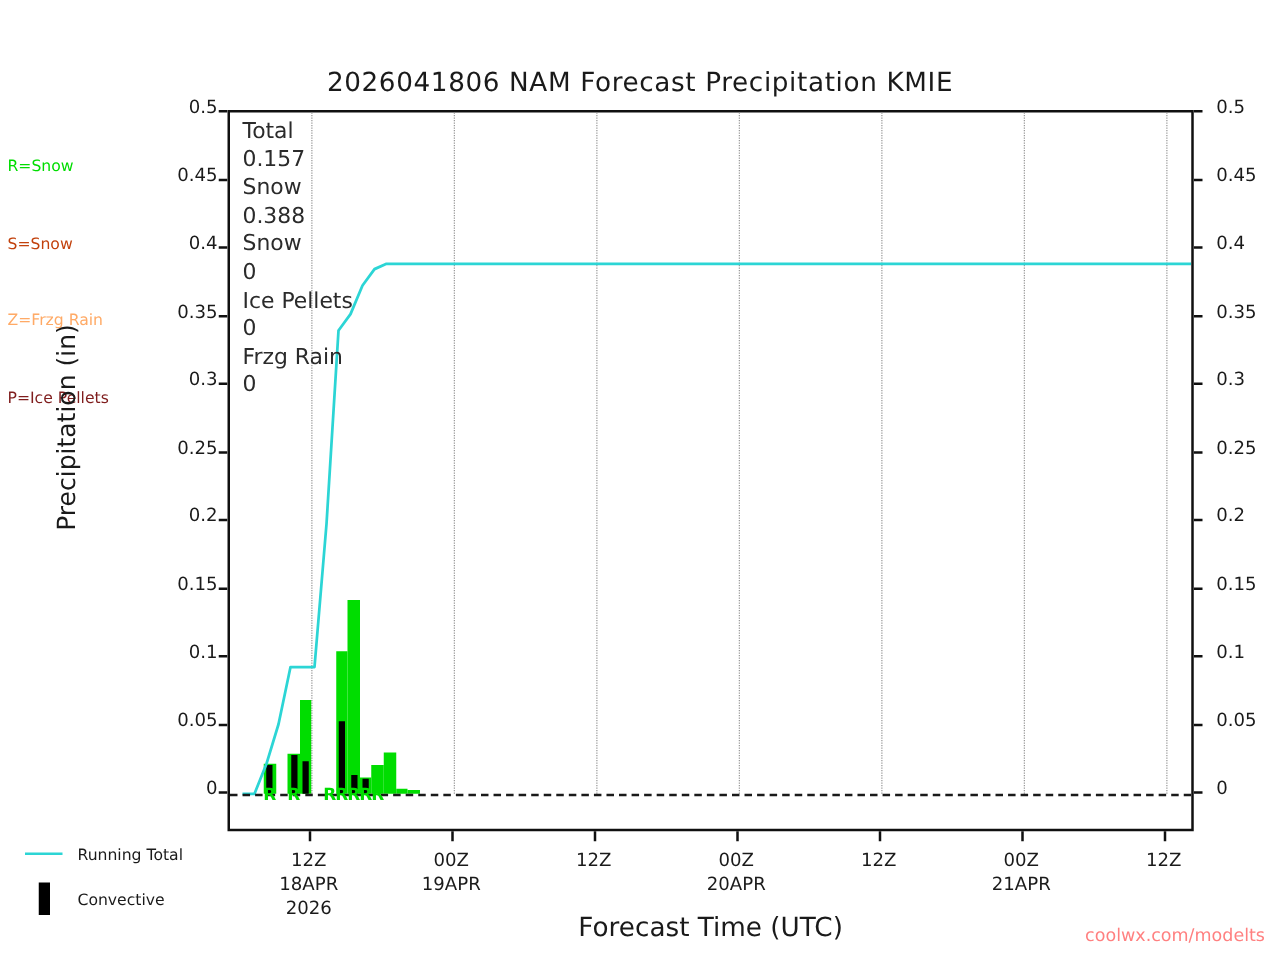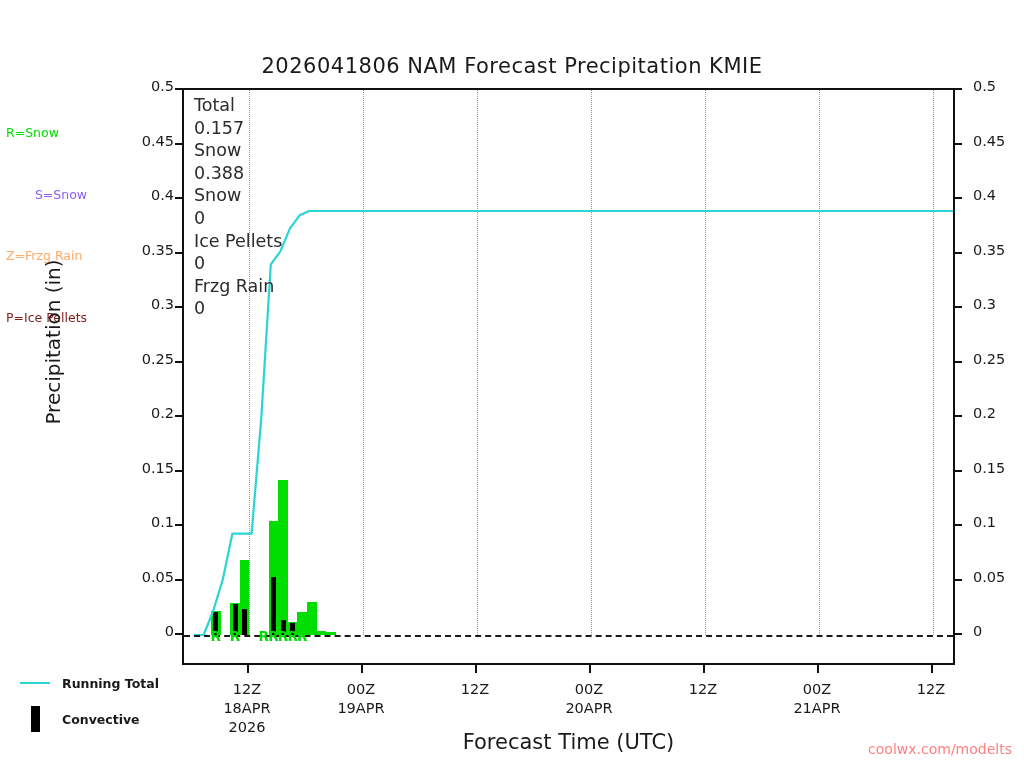--- a/index.html
+++ b/index.html
@@ -190,40 +190,40 @@
     color: #1a1a1a;
   }
   .legend-entry {
     display: flex;
     align-items: center;
     height: 36px;
   }
   .legend-key { width: 54px; display: flex; justify-content: center; align-items: center; }
   .legend-line { width: 30px; height: 2px; background: #2cd5d5; }
   .legend-swatch { width: 9px; height: 26px; background: #000000; }
-  .legend-text { white-space: pre; font-weight: bold; }
+  .legend-text { white-space: pre; }
 
   
   #watermark {
     position: absolute;
     right: 12px;
     top: 741px;
     font-size: 14px;
     color: #ff8080;
     white-space: pre;
   }
 </style>
 </head>
 <body>
 
 <div id="chart-title">2026041806 NAM Forecast Precipitation KMIE</div>
 
 <div id="ptype-legend">
   <span class="pt" style="color: rgb(0, 221, 0);">R=Snow</span>
-  <span class="pt" style="color: #8b5cf6; text-align: right;">S=Snow</span>
+  <span class="pt" style="color: #c2410c;">S=Snow</span>
   <span class="pt" style="color: rgb(255, 170, 102);">Z=Frzg Rain</span>
   <span class="pt" style="color: #7f1d1d;">P=Ice Pellets</span>
 </div>
 
 <div id="ylabels-left">
     <div class="ytick ytick-l" style="top: -10px;">0.5</div>
     <div class="ytick-mark" style="left: 63px; top: 0px;"></div>
     <div class="ytick ytick-l" style="top: 44.5px;">0.45</div>
     <div class="ytick-mark" style="left: 63px; top: 54.5px;"></div>
     <div class="ytick ytick-l" style="top: 99px;">0.4</div>

